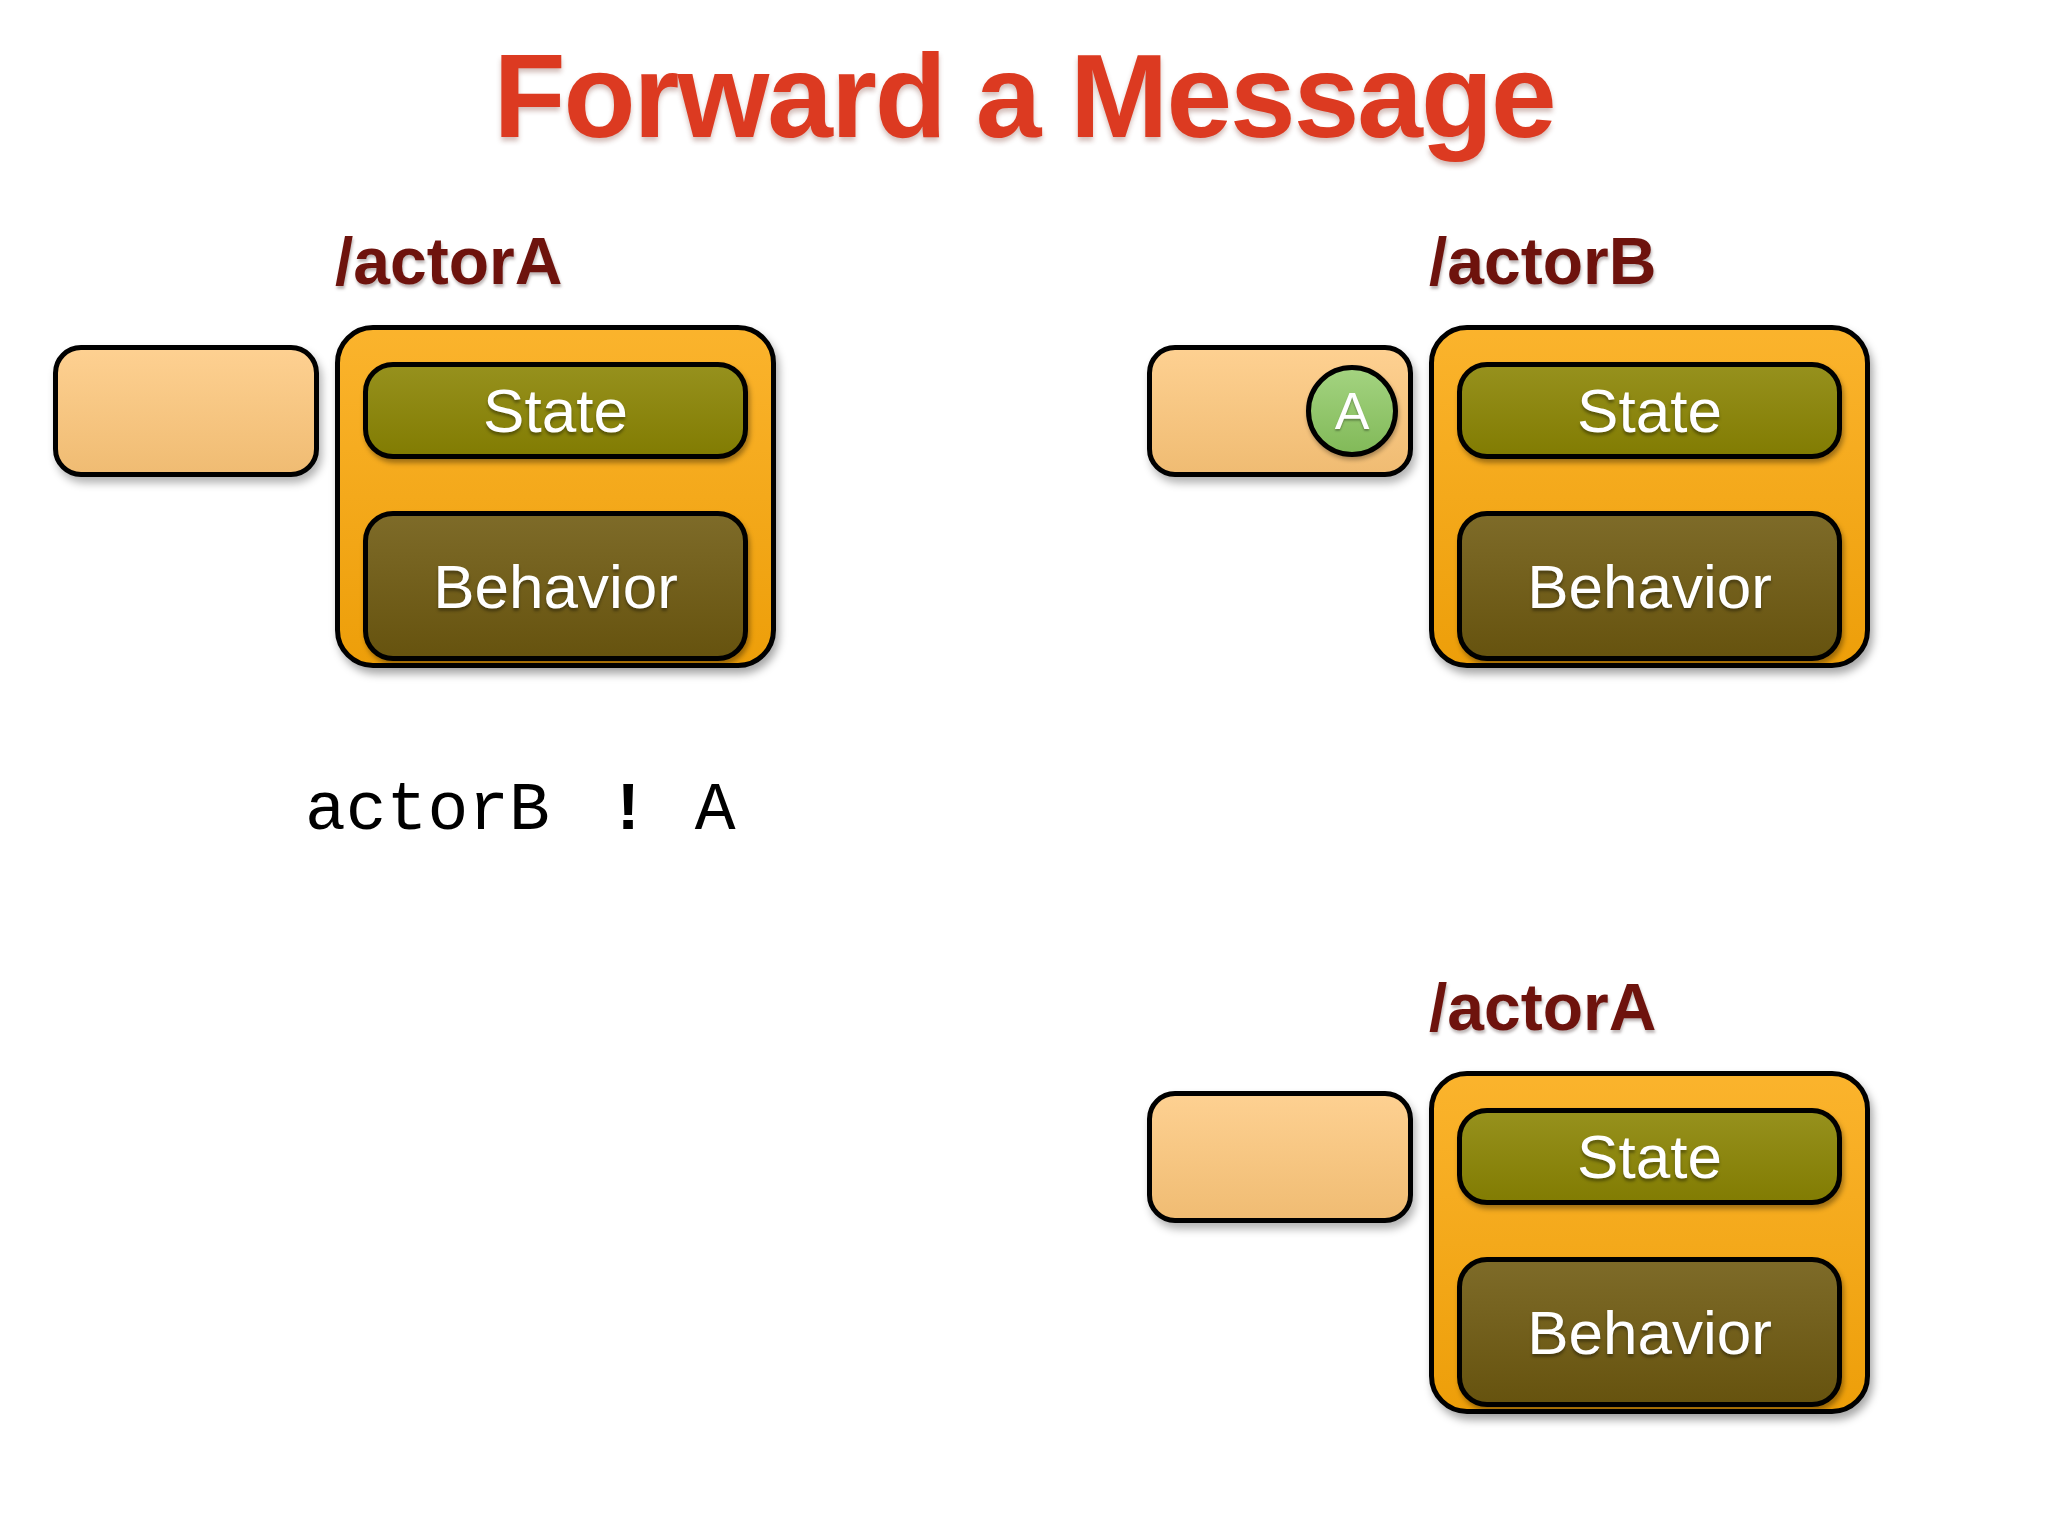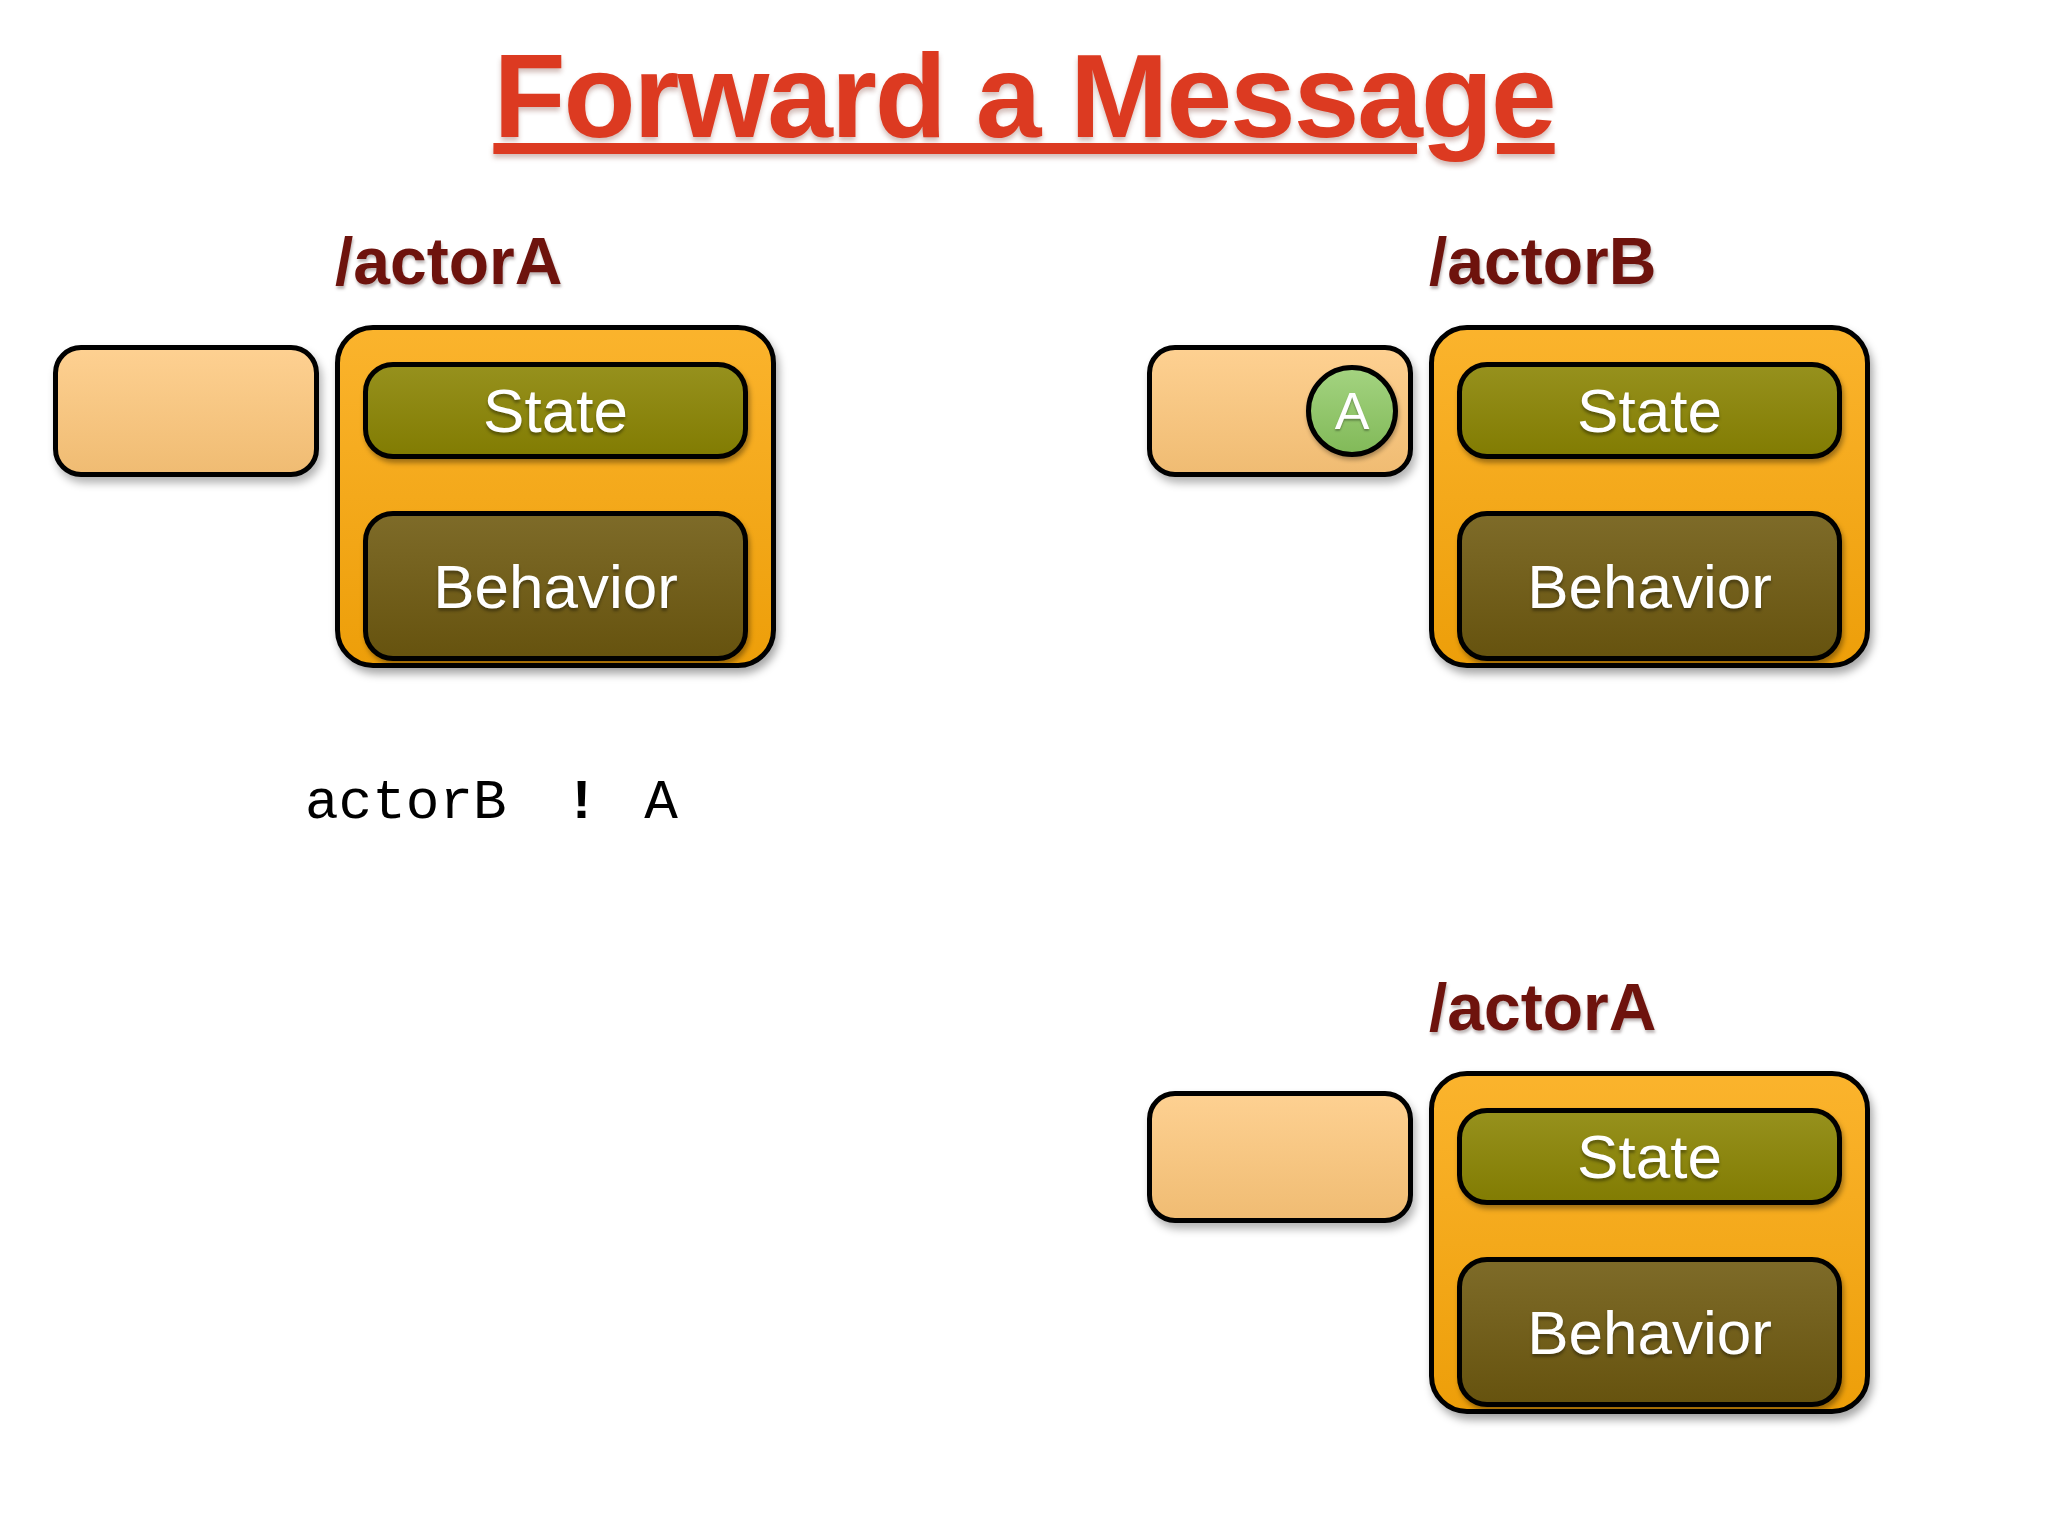--- a/index.html
+++ b/index.html
@@ -15,21 +15,20 @@
   .slide-title {
     position: absolute;
     left: 0; right: 0; top: 28px;
     margin: 0;
     text-align: center;
     font-size: 118px;
     font-weight: 700;
     letter-spacing: -2px;
     color: var(--title-text, #DC3A21);
     text-shadow: 0 4px 5px rgba(110, 40, 25, 0.30);
-    text-decoration: underline;
   }
 
   
   .actor-group {
     position: absolute;
     width: 723px; height: 440px;
   }
   .actor-a { left: 53px;   top: 232px; }
   .actor-b { left: 1147px; top: 232px; }
   .actor-c { left: 1147px; top: 978px; }
@@ -107,21 +106,21 @@
     top: 181px; height: 150px;
     background: linear-gradient(180deg, rgba(255,255,255,0.10), rgba(0,0,0,0.08)),
                 var(--behavior-box-fill, #6F5A10);
   }
 
   
   .code-line {
     position: absolute;
     left: 305px; top: 768px;
     font-family: "Liberation Mono", monospace;
-    font-size: 56px;
+    font-size: 68px;
     line-height: 1.25;
     color: var(--code-text, #000);
     white-space: nowrap;
   }
   .code-operator {
     font-weight: 700;
     margin-left: 58px;
     margin-right: 46px;
   }
 </style>

